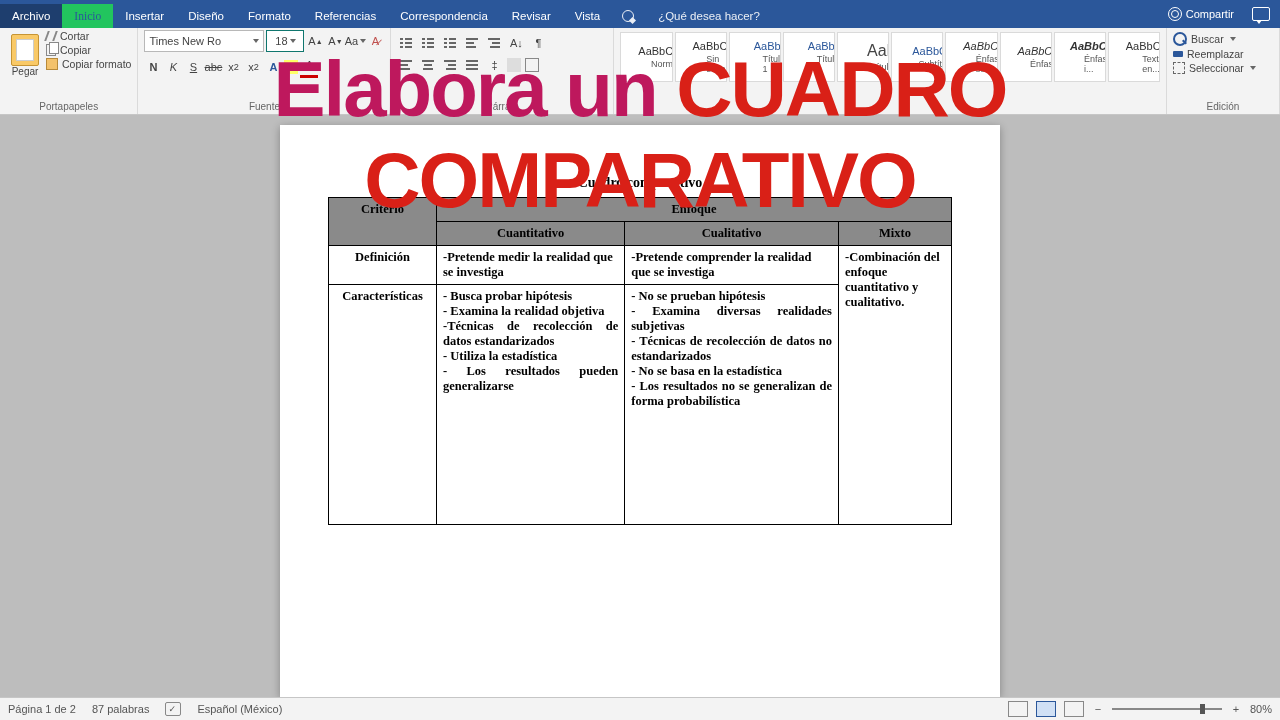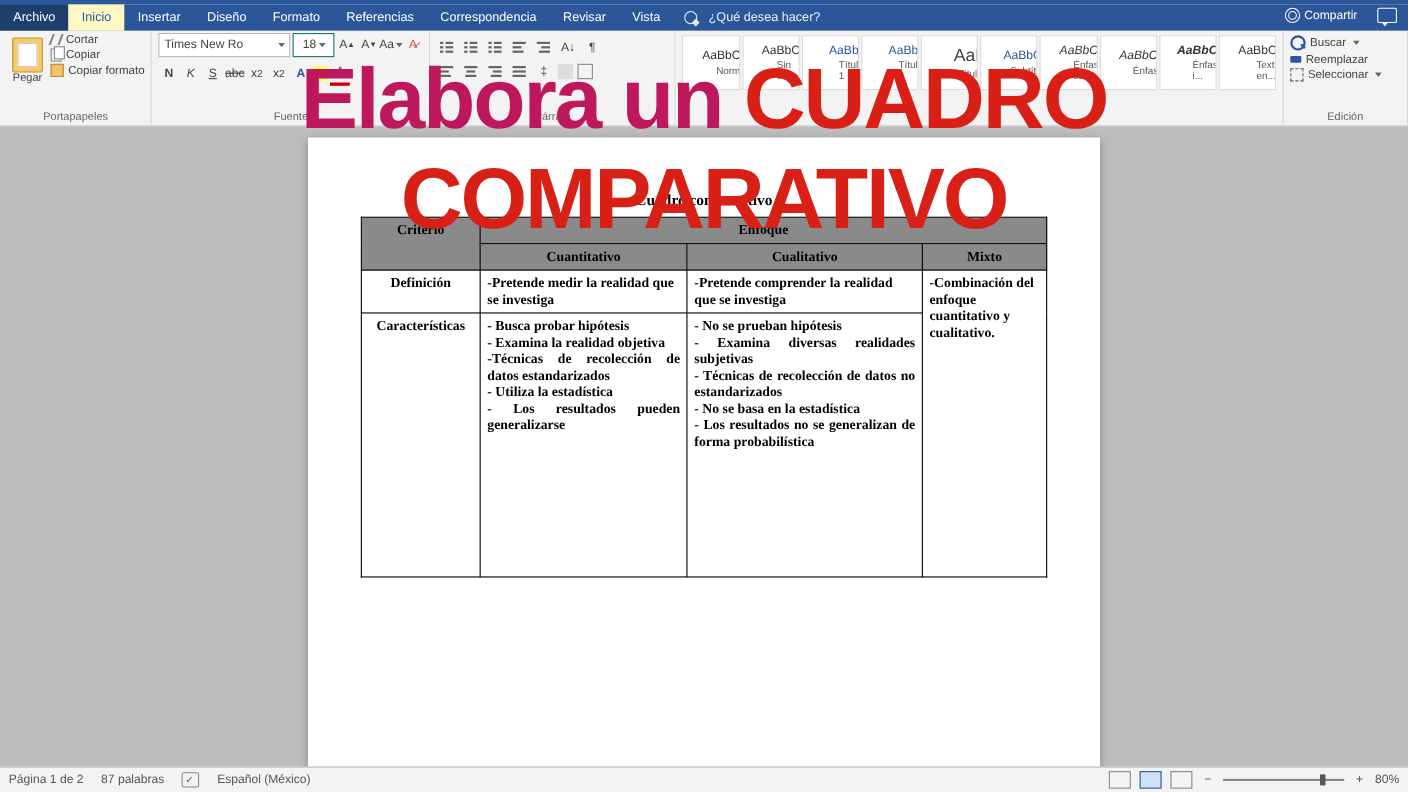--- a/index.html
+++ b/index.html
@@ -58,28 +58,29 @@
   .ribbon-tab {
     padding: 0 12px;
     display: flex;
     align-items: center;
     cursor: pointer;
   }
   .ribbon-tab.file {
     background: #1e3e6e;
   }
   .ribbon-tab.active {
-    background: #fef9c3;
+    background: #22c55e;
     color: #2b579a;
+    font-family: Liberation Serif, serif;
   }
   .ribbon-search {
     display: flex;
     align-items: center;
     margin-left: 10px;
-    gap: 10px;
+    gap: 24px;
     opacity: .9;
   }
   .ribbon-search .bulb {
     width: 10px; height: 10px;
     border: 1px solid #fff;
     border-radius: 50%;
     position: relative;
   }
   .ribbon-search .bulb::after{
     content:"";

